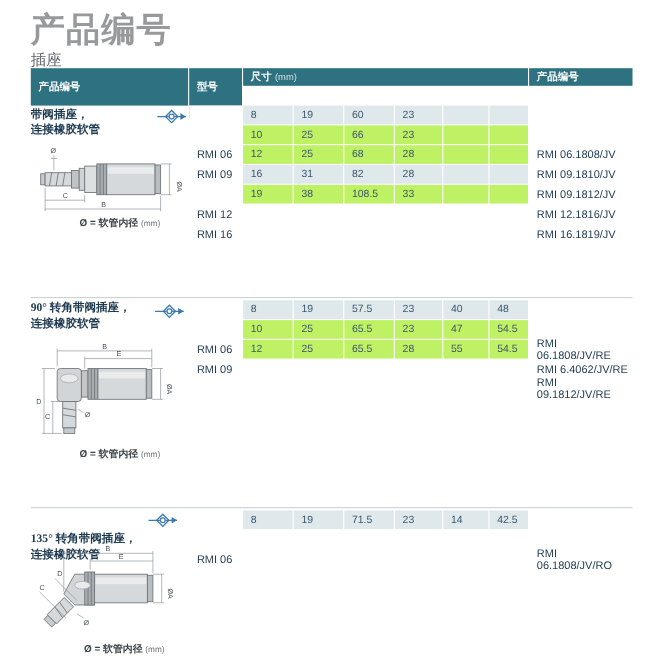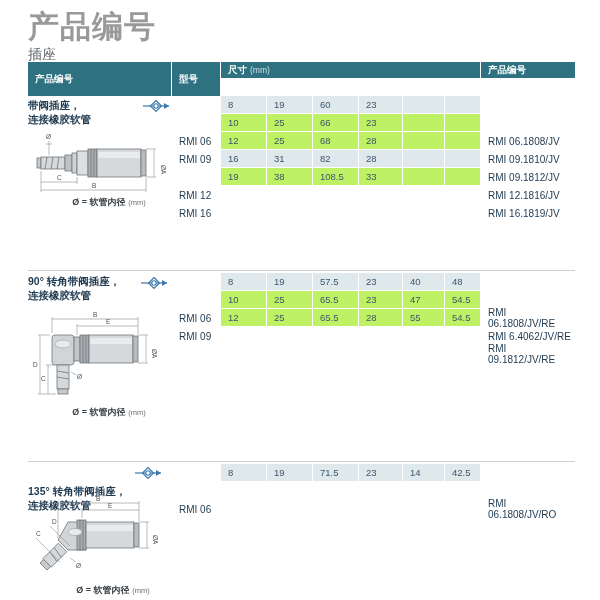--- a/index.html
+++ b/index.html
@@ -21,21 +21,21 @@
   .rows{position:absolute;left:172px;display:grid;
         grid-template-columns:48px 45px 45px 45px 43px 41px 35px 94px;
         grid-auto-rows:17px;gap:1px;background:#ffffff;}
   .cell{display:flex;align-items:center;padding-left:7px;box-sizing:border-box;font-size:9.5px;}
   .cell.light{background:#dfe8eb;}
   .cell.dark{background:#bef264;}
   .cell.model,.cell.code{font-weight:normal;color:#1d3950;font-size:10px;margin-top:45px;}
   .cell.dim{color:#3c576e;}
 
   .name-block{position:absolute;left:28px;width:120px;font-size:10.5px;font-weight:bold;
-              color:#1d3950;line-height:14px;}
+              color:#1d3950;line-height:14px;font-family:Liberation Serif, serif;}
   .flow-icon{position:absolute;width:28px;height:14px;}
   .rule{position:absolute;left:28px;width:547px;height:1px;background:#ccd1d4;}
 
   .drawing{position:absolute;}
   .caption{position:absolute;font-size:9px;font-weight:bold;color:#3c4348;width:130px;text-align:center;}
   .caption .unit{font-size:7.5px;font-weight:normal;color:#6a7075;}
 </style>
 </head>
 <body>
 

